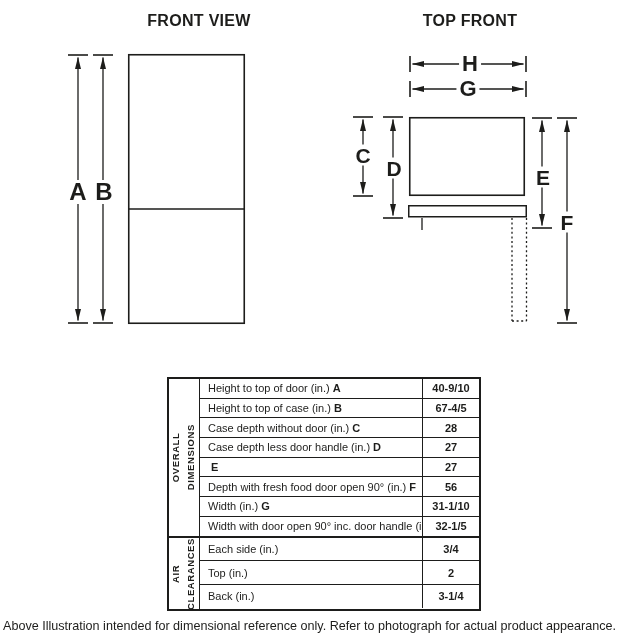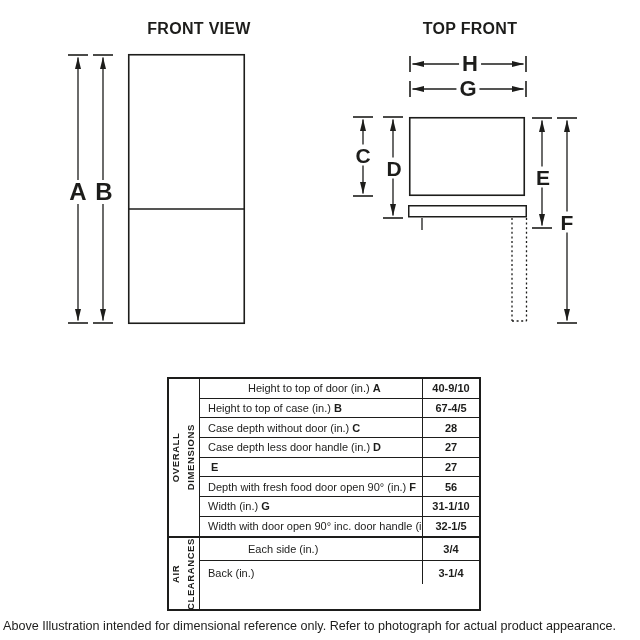--- a/index.html
+++ b/index.html
@@ -2,21 +2,21 @@
 <html><head>
 <meta charset="utf-8">
 <style>
   html, body { margin:0; padding:0; overflow:hidden; }
   body {
     width:640px; height:640px; position:relative;
     background:#ffffff; color:#1d1d1b;
     font-family:"Liberation Sans", sans-serif;
   }
   .view-title {
-    position:absolute; top:20px; transform:translateX(-50%);
+    position:absolute; top:12px; transform:translateX(-50%);
     font-size:16px; font-weight:bold; letter-spacing:.3px; white-space:nowrap;
   }
   #diagram-svg { position:absolute; left:0; top:0; }
   .dim-label {
     position:absolute; transform:translate(-50%,-50%);
     background:#ffffff; padding:0 3px; font-weight:bold; line-height:1;
     white-space:nowrap;
   }
   .dim-ab { font-size:24px; }
   .dim-gh { font-size:22px; }
@@ -33,21 +33,21 @@
     width:30px; flex:0 0 30px; border-right:1.4px solid #1d1d1b;
     display:flex; align-items:center; justify-content:center;
   }
   .rot {
     writing-mode:vertical-rl; transform:rotate(180deg);
     white-space:pre-line; text-align:center;
     font-weight:bold; font-size:9.5px; letter-spacing:.6px; line-height:1.55;
   }
   .t-rows { flex:1; display:flex; flex-direction:column; min-width:0; }
   .t-row { display:flex; align-items:stretch; border-top:1.4px solid #1d1d1b; }
-  .t-row:first-child { border-top:none;margin-left:40px; }
+  .t-row:first-child { border-top:none; }
   .s1 .t-row { height:18.7px; }
   .s2 .t-row { height:22.8px; }
   .t-label {
     flex:1; display:flex; align-items:center; padding-left:8px;
     font-size:11px; white-space:nowrap; overflow:hidden;
   }
   .t-letter { font-weight:bold; margin-left:3px; }
   .t-val {
     flex:0 0 56px; border-left:1.4px solid #1d1d1b;
     display:flex; align-items:center; justify-content:center;
@@ -206,20 +206,27 @@
     <div class="t-rows">
       <div class="t-row">
         <div class="t-label">
             <span>Each side (in.)</span>
             <span class="t-letter"></span>
           </div>
         <div class="t-val">3/4</div>
       </div>
       <div class="t-row">
         <div class="t-label">
+            <span>Top (in.)</span>
+            <span class="t-letter"></span>
+          </div>
+        <div class="t-val">2</div>
+      </div>
+      <div class="t-row">
+        <div class="t-label">
             <span>Back (in.)</span>
             <span class="t-letter"></span>
           </div>
         <div class="t-val">3-1/4</div>
       </div>
     </div>
   </div>
 
 </div>
 

